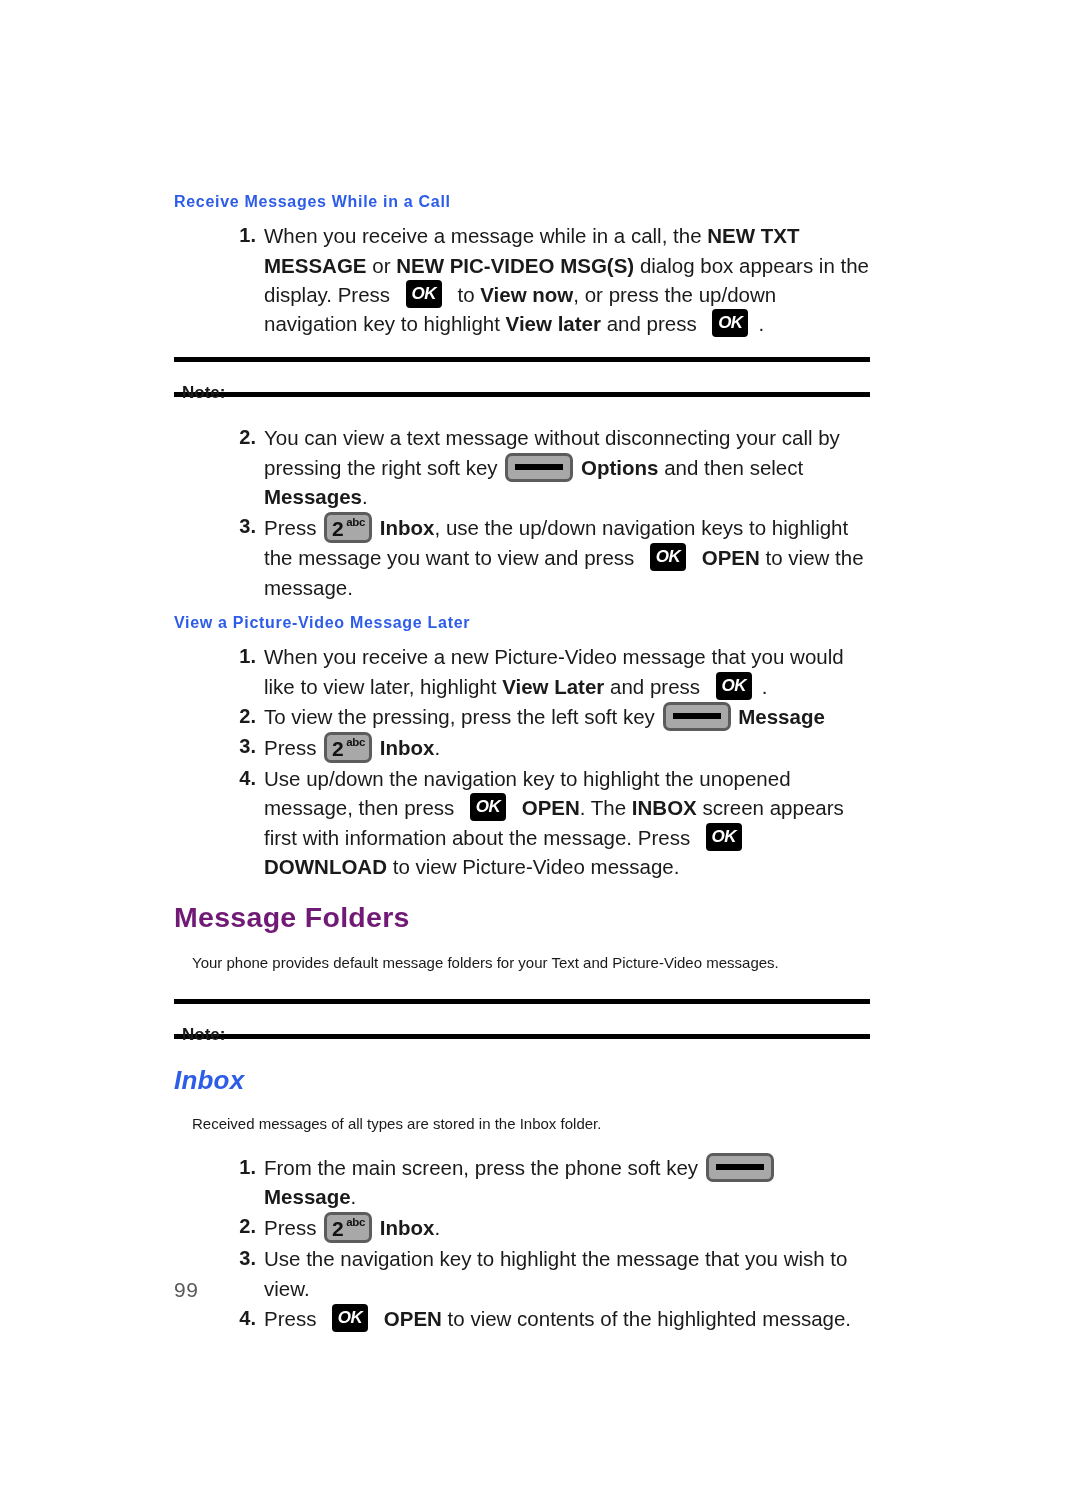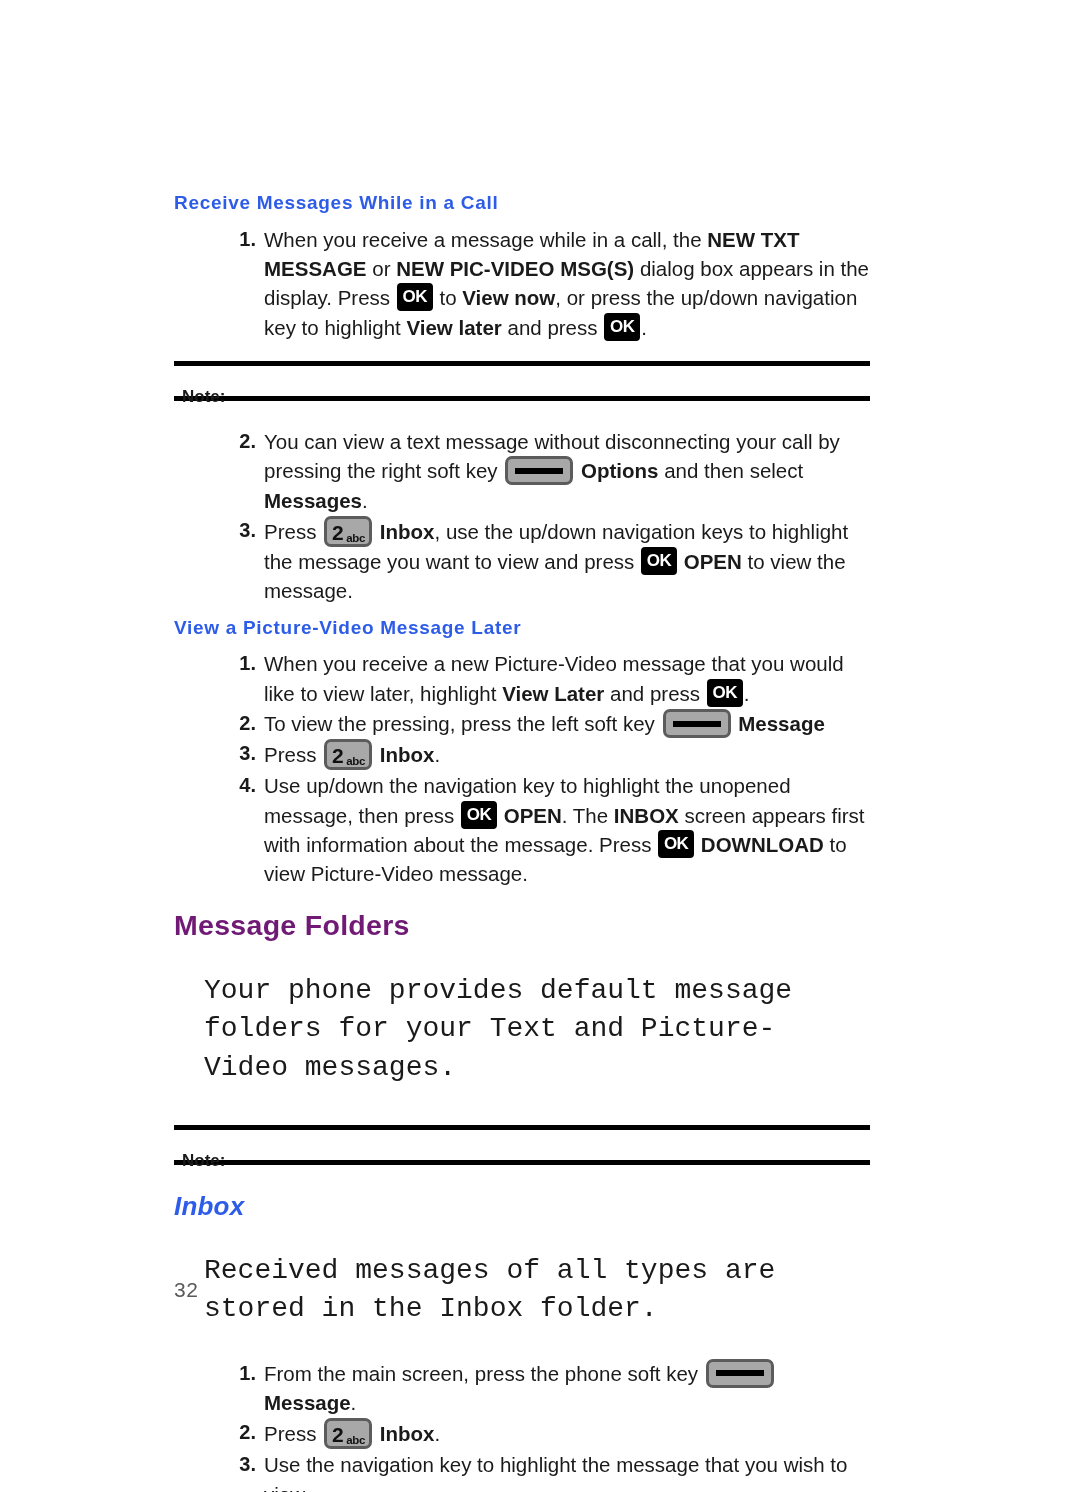--- a/index.html
+++ b/index.html
@@ -27,21 +27,21 @@
   .content {
     position: absolute;
     left: 174px;
     top: 192px;
     width: 696px;
   }
 
   
   .h2 {
     color: #2d5ce8;
-    font-size: 19px;
+    font-size: 16px;
     font-weight: bold;
     letter-spacing: 0.7px;
     line-height: 1.2;
     margin: 0;
     padding: 0;
   }
   .h1 {
     color: #701a75;
     font-size: 28.5px;
     font-weight: bold;
@@ -54,25 +54,24 @@
     font-size: 26px;
     font-weight: bold;
     font-style: italic;
     letter-spacing: 0.2px;
     line-height: 1.2;
     margin: 0;
   }
 
   
   .para {
-    font-size: 28px;
+    font-size: 15px;
     line-height: 1.37;
-    margin: 12px;
+    margin: 0;
     padding-left: 18px;
-    font-family: Liberation Mono, monospace;
   }
 
   ol.steps {
     list-style: none;
     margin: 0;
     padding: 0;
   }
   ol.steps > li {
     position: relative;
     padding-left: 90px;
@@ -122,21 +121,22 @@
     position: relative;
   }
 
   
   .key-ok {
     width: 36px;
     height: 28px;
     background: #000000;
     border-radius: 4px;
     vertical-align: -6px;
-    margin: 0 1px;
+    margin: 0 10px;
+    font-style: italic;
   }
   .key-ok .ok-label {
     position: absolute;
     left: 0; right: 0; top: 0; bottom: 0;
     color: #ffffff;
     font-size: 17px;
     font-weight: bold;
     letter-spacing: -0.5px;
     line-height: 28px;
     text-align: center;
@@ -181,21 +181,21 @@
     top: 1px;
     font-size: 21px;
     font-weight: bold;
     color: #111;
     line-height: 25px;
     font-family: "Liberation Sans", sans-serif;
   }
   .key-num .alpha {
     position: absolute;
     right: 4px;
-    top: 12px;
+    top: 0;
     font-size: 11.5px;
     font-weight: bold;
     color: #111;
     line-height: 14px;
     letter-spacing: -0.3px;
   }
 
   
   .page-number {
     position: absolute;
@@ -285,14 +285,14 @@
 
     <ol class="steps">
         <li><span class="num">1.</span><span class="txt"><span>From the main screen, press the phone soft key </span><span class="key key-soft"><span class="bar"></span></span><span> </span><b>Message</b><span>.</span></span></li>
         <li><span class="num">2.</span><span class="txt"><span>Press </span><span class="key key-num"><span class="digit">2</span><span class="alpha">abc</span></span><span> </span><b>Inbox</b><span>.</span></span></li>
         <li><span class="num">3.</span><span class="txt"><span>Use the navigation key to highlight the message that you wish to view.</span></span></li>
         <li><span class="num">4.</span><span class="txt"><span>Press </span><span class="key key-ok"><span class="ok-label">OK</span></span><span> </span><b>OPEN</b><span> to view contents of the highlighted message.</span></span></li>
       </ol>
 
   </div>
 
-  <div class="page-number">32</div>
+  <div class="page-number">99</div>
 </div>
 
 </body></html>

